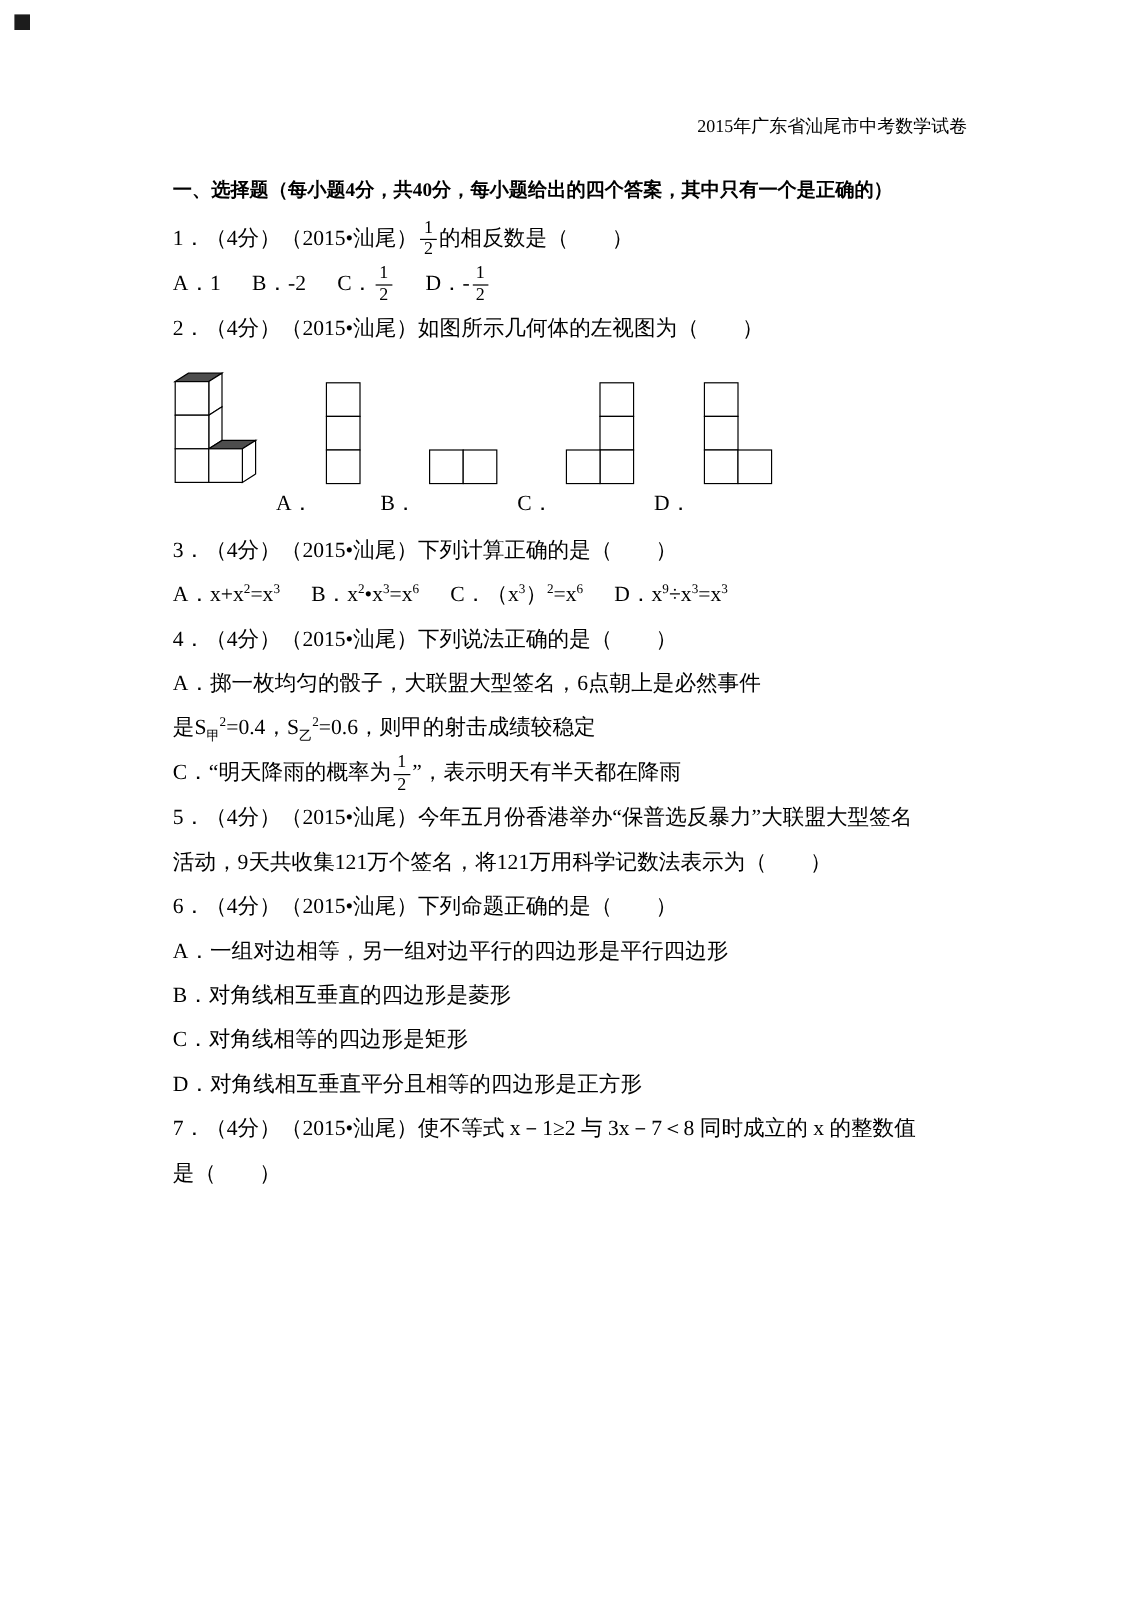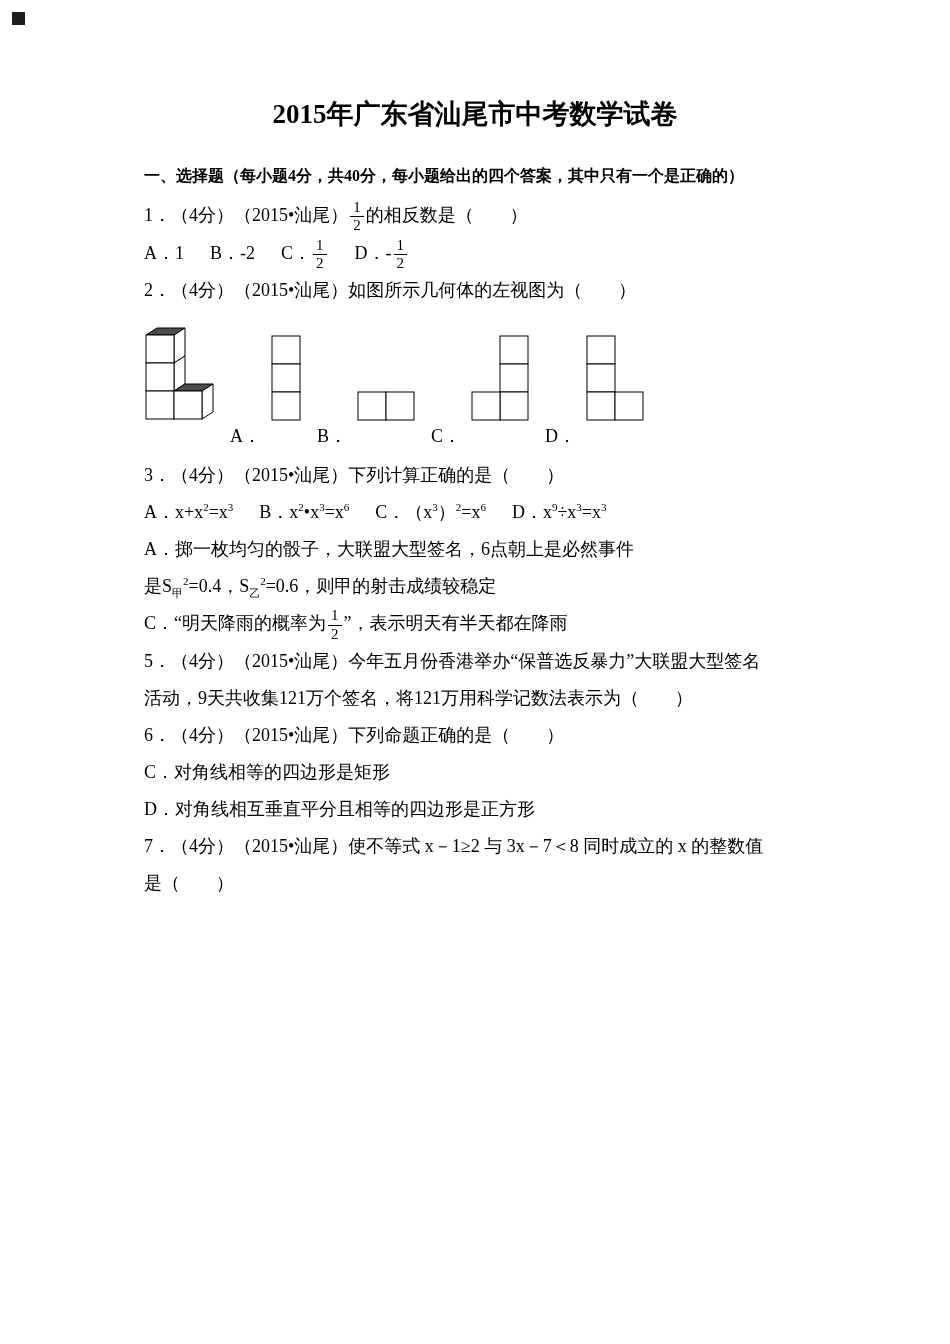--- a/index.html
+++ b/index.html
@@ -1,20 +1,20 @@
 <!DOCTYPE html>
 <html><head>
 <meta charset="utf-8">
 <style>
   html,body{margin:0;padding:0;background:#fff;}
   .page{position:relative;width:950px;min-height:1344px;background:#fff;color:#000;
         font-family:"Liberation Serif","DejaVu Serif",serif;overflow:hidden;}
   .corner-mark{position:absolute;left:12px;top:12px;width:13px;height:13px;background:#1c1c1c;}
   .content{width:662px;margin:0 auto;padding-top:96px;}
-  h1.title{font-size:27px;font-weight:bold;text-align:center;margin:0 0 24px 0;}
+  h1.title{font-size:15px;font-weight:normal;text-align:right;margin:0 0 24px 0;}
   .heading{font-weight:bold;font-size:16px;line-height:39px;margin:0 0 2px 0;}
   p.line{margin:0;font-size:18px;line-height:37px;}
   sup{font-size:11px;line-height:0;}
   sub{font-size:11px;line-height:0;}
   .frac{display:inline-flex;flex-direction:column;text-align:center;vertical-align:middle;
         font-size:15px;line-height:1.15;margin:0 2px;}
   .frac .num{border-bottom:1px solid #000;padding:0 3px;display:block;}
   .frac .den{padding:0 3px;display:block;}
   .opt{margin-right:26px;display:inline-block;}
   .opt:last-child{margin-right:0;}
@@ -82,31 +82,34 @@
         <rect x="1" y="1" width="28" height="28" fill="#ffffff" stroke="#000"></rect>
         <rect x="1" y="29" width="28" height="28" fill="#ffffff" stroke="#000"></rect>
         <rect x="1" y="57" width="28" height="28" fill="#ffffff" stroke="#000"></rect>
         <rect x="29" y="57" width="28" height="28" fill="#ffffff" stroke="#000"></rect>
       </svg>
     </div>
 
     <p class="line">3．（4分）（2015•汕尾）下列计算正确的是（　　）</p>
     <p class="line"><span class="opt"><span>A．x+x</span><sup>2</sup><span>=x</span><sup>3</sup></span><span class="opt"><span>B．x</span><sup>2</sup><span>•x</span><sup>3</sup><span>=x</span><sup>6</sup></span><span class="opt"><span>C．（x</span><sup>3</sup><span>）</span><sup>2</sup><span>=x</span><sup>6</sup></span><span class="opt"><span>D．x</span><sup>9</sup><span>÷x</span><sup>3</sup><span>=x</span><sup>3</sup></span></p>
 
+    <p class="line">4．（4分）（2015•汕尾）下列说法正确的是（　　）</p>
     <p class="line">A．掷一枚均匀的骰子，大联盟大型签名，6点朝上是必然事件</p>
     <p class="line"><span>是S</span><sub>甲</sub><sup>2</sup><span>=0.4，S</span><sub>乙</sub><sup>2</sup><span>=0.6，则甲的射击成绩较稳定</span></p>
     <p class="line"><span>C．“明天降雨的概率为</span><span class="frac">
           <span class="num">1</span>
           <span class="den">2</span>
         </span><span>”，表示明天有半天都在降雨</span></p>
 
     <p class="line">5．（4分）（2015•汕尾）今年五月份香港举办“保普选反暴力”大联盟大型签名</p>
     <p class="line">活动，9天共收集121万个签名，将121万用科学记数法表示为（　　）</p>
 
     <p class="line">6．（4分）（2015•汕尾）下列命题正确的是（　　）</p>
+    <p class="line">A．一组对边相等，另一组对边平行的四边形是平行四边形</p>
+    <p class="line">B．对角线相互垂直的四边形是菱形</p>
     <p class="line">C．对角线相等的四边形是矩形</p>
     <p class="line">D．对角线相互垂直平分且相等的四边形是正方形</p>
 
     <p class="line">7．（4分）（2015•汕尾）使不等式 x－1≥2 与 3x－7＜8 同时成立的 x 的整数值</p>
     <p class="line">是（　　）</p>
 
   </div>
 </div>
 
 </body></html>

